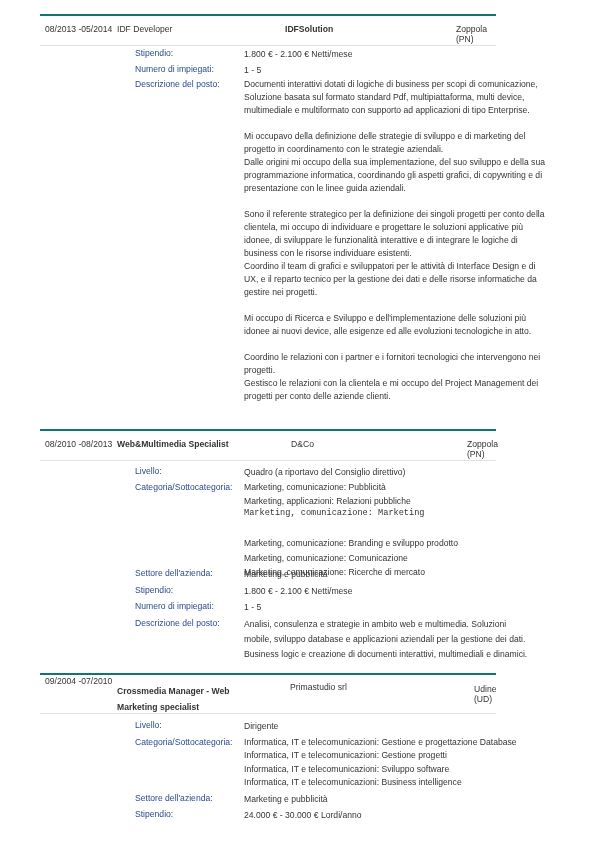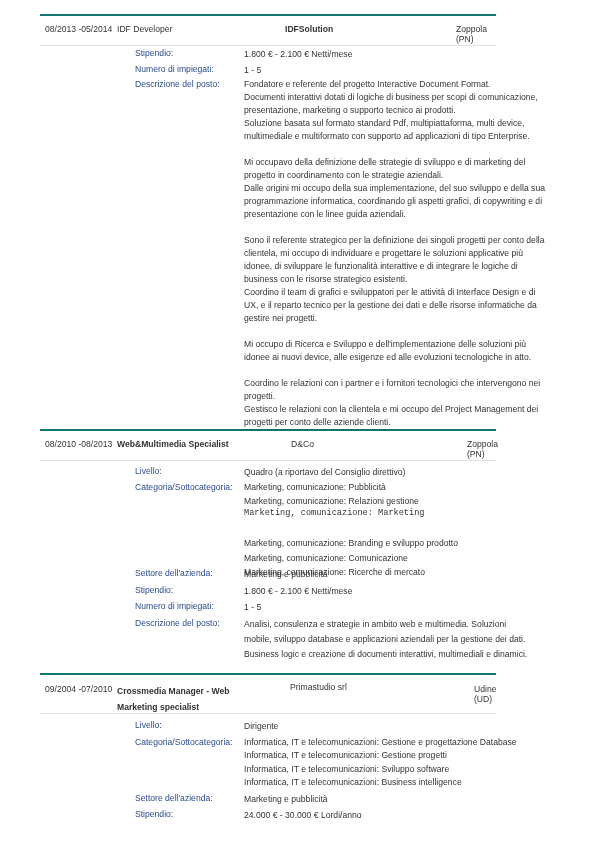--- a/index.html
+++ b/index.html
@@ -38,36 +38,34 @@
   <span class="val">1.800 € - 2.100 € Netti/mese</span>
 </div>
 <div class="row" style="top:64px;">
   <span class="lbl">Numero di impiegati:</span>
   <span class="val">1 - 5</span>
 </div>
 <div class="row" style="top:79px;">
   <span class="lbl">Descrizione del posto:</span>
 </div>
 <div class="para" style="top:78px;">
-  <div>Fondatore e referente del progetto Interactive Document Format.</div>
   <div>Documenti interattivi dotati di logiche di business per scopi di comunicazione,</div>
-  <div>presentazione, marketing o supporto tecnico ai prodotti.</div>
   <div>Soluzione basata sul formato standard Pdf, multipiattaforma, multi device,</div>
   <div>multimediale e multiformato con supporto ad applicazioni di tipo Enterprise.</div>
   <div style="height:13px;"></div>
   <div>Mi occupavo della definizione delle strategie di sviluppo e di marketing del</div>
   <div>progetto in coordinamento con le strategie aziendali.</div>
   <div>Dalle origini mi occupo della sua implementazione, del suo sviluppo e della sua</div>
   <div>programmazione informatica, coordinando gli aspetti grafici, di copywriting e di</div>
   <div>presentazione con le linee guida aziendali.</div>
   <div style="height:13px;"></div>
   <div>Sono il referente strategico per la definizione dei singoli progetti per conto della</div>
   <div>clientela, mi occupo di individuare e progettare le soluzioni applicative più</div>
   <div>idonee, di sviluppare le funzionalità interattive e di integrare le logiche di</div>
-  <div>business con le risorse strategico esistenti.</div>
+  <div>business con le risorse individuare esistenti.</div>
   <div>Coordino il team di grafici e sviluppatori per le attività di Interface Design e di</div>
   <div>UX, e il reparto tecnico per la gestione dei dati e delle risorse informatiche da</div>
   <div>gestire nei progetti.</div>
   <div style="height:13px;"></div>
   <div>Mi occupo di Ricerca e Sviluppo e dell'implementazione delle soluzioni più</div>
   <div>idonee ai nuovi device, alle esigenze ed alle evoluzioni tecnologiche in atto.</div>
   <div style="height:13px;"></div>
   <div>Coordino le relazioni con i partner e i fornitori tecnologici che intervengono nei</div>
   <div>progetti.</div>
   <div>Gestisco le relazioni con la clientela e mi occupo del Project Management dei</div>
@@ -82,21 +80,21 @@
 </div>
 
 <div class="row" style="top:466px;">
   <span class="lbl">Livello:</span>
   <span class="val">Quadro (a riportavo del Consiglio direttivo)</span>
 </div>
 <div class="row" style="top:482px;">
   <span class="lbl">Categoria/Sottocategoria:</span>
 </div>
 <span class="subval" style="top:482px;">Marketing, comunicazione: Pubblicità</span>
-<span class="subval" style="top:496px;">Marketing, comunicazione: Relazioni gestione</span>
+<span class="subval" style="top:496px;">Marketing, applicazioni: Relazioni pubbliche</span>
 <span class="subval" style="top:508px;font-family:Liberation Mono, monospace;">Marketing, comunicazione: Marketing</span>
 <span class="subval" style="top:523px;margin-top:44px;">Marketing, comunicazione: Ricerche di mercato</span>
 <span class="subval" style="top:538px;text-align:right;">Marketing, comunicazione: Branding e sviluppo prodotto</span>
 <span class="subval" style="top:553px;">Marketing, comunicazione: Comunicazione</span>
 <div class="row" style="top:568px;">
   <span class="lbl">Settore dell'azienda:</span>
   <span class="val">Marketing e pubblicità</span>
 </div>
 <div class="row" style="top:585px;">
   <span class="lbl">Stipendio:</span>
@@ -109,21 +107,21 @@
 <div class="row" style="top:618px;">
   <span class="lbl">Descrizione del posto:</span>
 </div>
 <div class="para" style="top:617px;line-height:15px;">
   <div>Analisi, consulenza e strategie in ambito web e multimedia. Soluzioni</div>
   <div>mobile, sviluppo database e applicazioni aziendali per la gestione dei dati.</div>
   <div>Business logic e creazione di documenti interattivi, multimediali e dinamici.</div>
 </div>
 
 <div class="job-header" style="top:673px;height:38px;">
-  <span class="dates" style="top:9px;text-align:center;">09/2004 -07/2010</span>
+  <span class="dates" style="top:1px;text-align:center;">09/2004 -07/2010</span>
   <span class="title bold" style="top:8px;width:125px;">Crossmedia Manager - Web Marketing specialist</span>
   <span class="company" style="left:250px;top:7px;">Primastudio srl</span>
   <span class="location" style="top:9px;left:434px;">Udine (UD)</span>
 </div>
 
 <div class="row" style="top:720px;">
   <span class="lbl">Livello:</span>
   <span class="val">Dirigente</span>
 </div>
 <div class="row" style="top:737px;">

